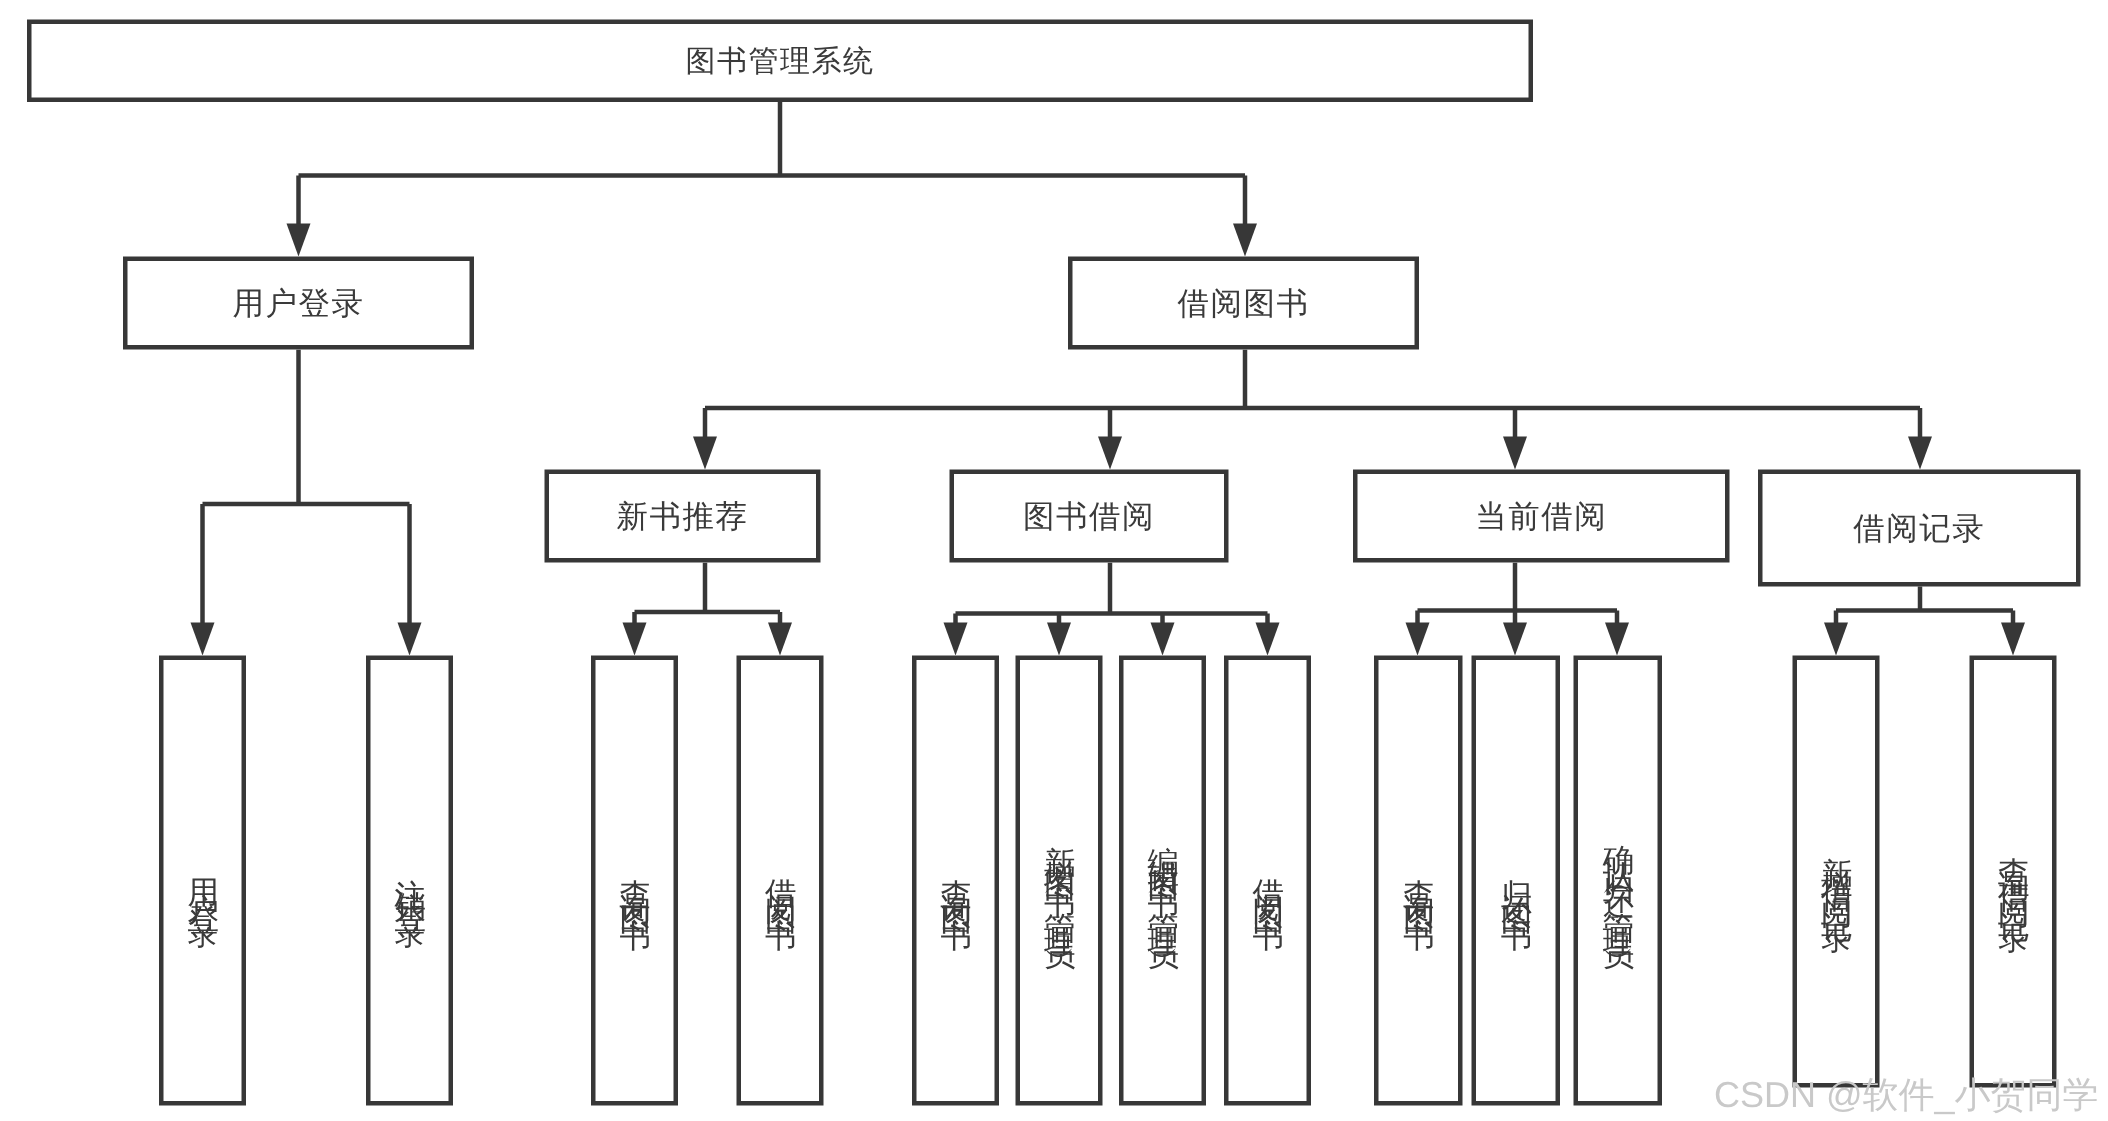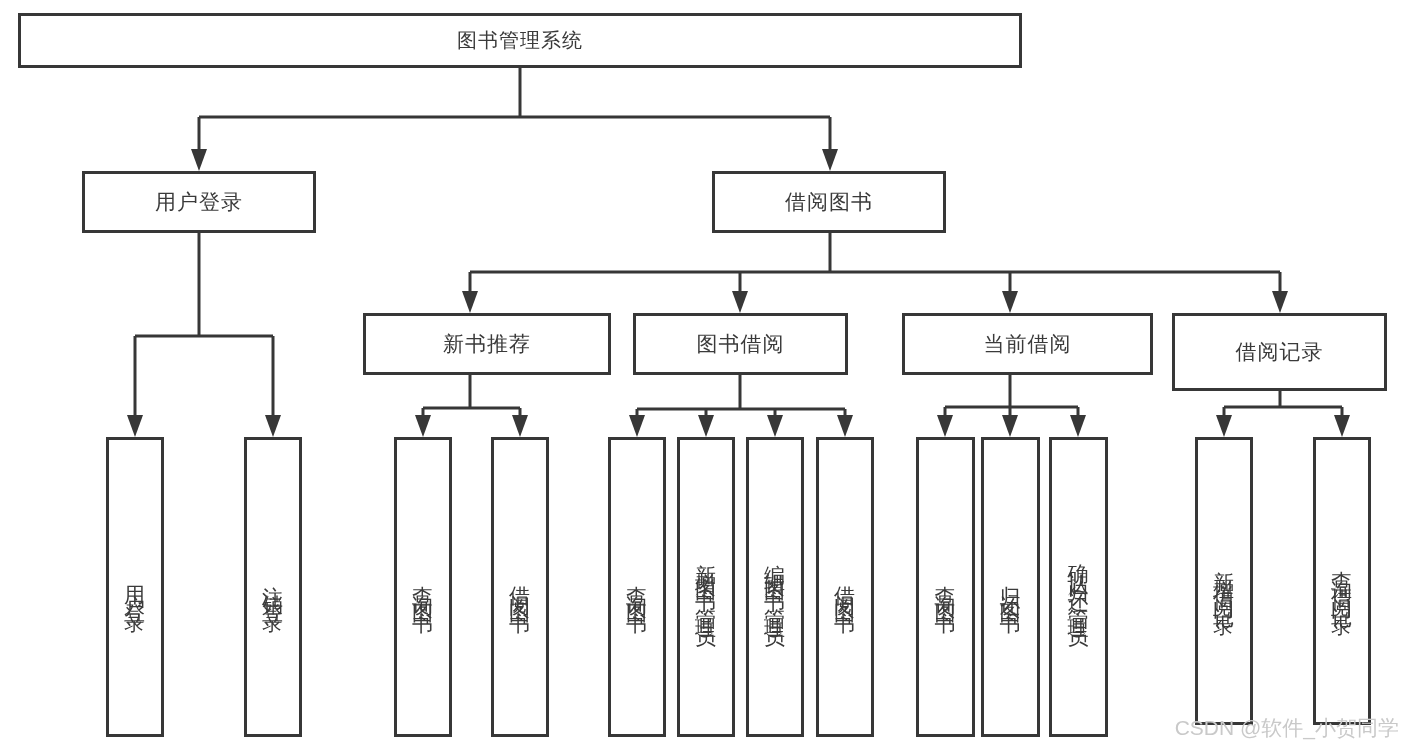--- a/index.html
+++ b/index.html
@@ -38,21 +38,21 @@
     writing-mode:vertical-rl;
     text-orientation:mixed;
     font-size:21px;
     letter-spacing:9px;
     line-height:1;
     white-space:nowrap;
   }
   .watermark{
     position:absolute;
     top:714px;right:6px;
-    font-size:21px;
+    font-size:24px;
     color:var(--wm);
     z-index:5;
     white-space:nowrap;
   }
 </style>
 </head>
 <body>
 
 <div class="stage">
 
@@ -122,24 +122,24 @@
     <span>图书管理系统</span>
   </div>
 
   <div class="box h" style="left:82px;top:171px;width:234px;height:62px;">
     <span>用户登录</span>
   </div>
   <div class="box h" style="left:712px;top:171px;width:234px;height:62px;">
     <span>借阅图书</span>
   </div>
 
-  <div class="box h" style="left:363px;top:313px;width:248px;height:62px;">
+  <div class="box h" style="left:363px;top:313px;width:184px;height:62px;">
     <span>新书推荐</span>
   </div>
-  <div class="box h" style="left:633px;top:313px;width:215px;height:62px;">
+  <div class="box h" style="left:633px;top:313px;width:186px;height:62px;">
     <span>图书借阅</span>
   </div>
   <div class="box h" style="left:902px;top:313px;width:251px;height:62px;">
     <span>当前借阅</span>
   </div>
   <div class="box h" style="left:1172px;top:313px;width:215px;height:78px;">
     <span>借阅记录</span>
   </div>
 
   <div class="box v" style="left:106px;top:437px;width:58px;height:300px;">

